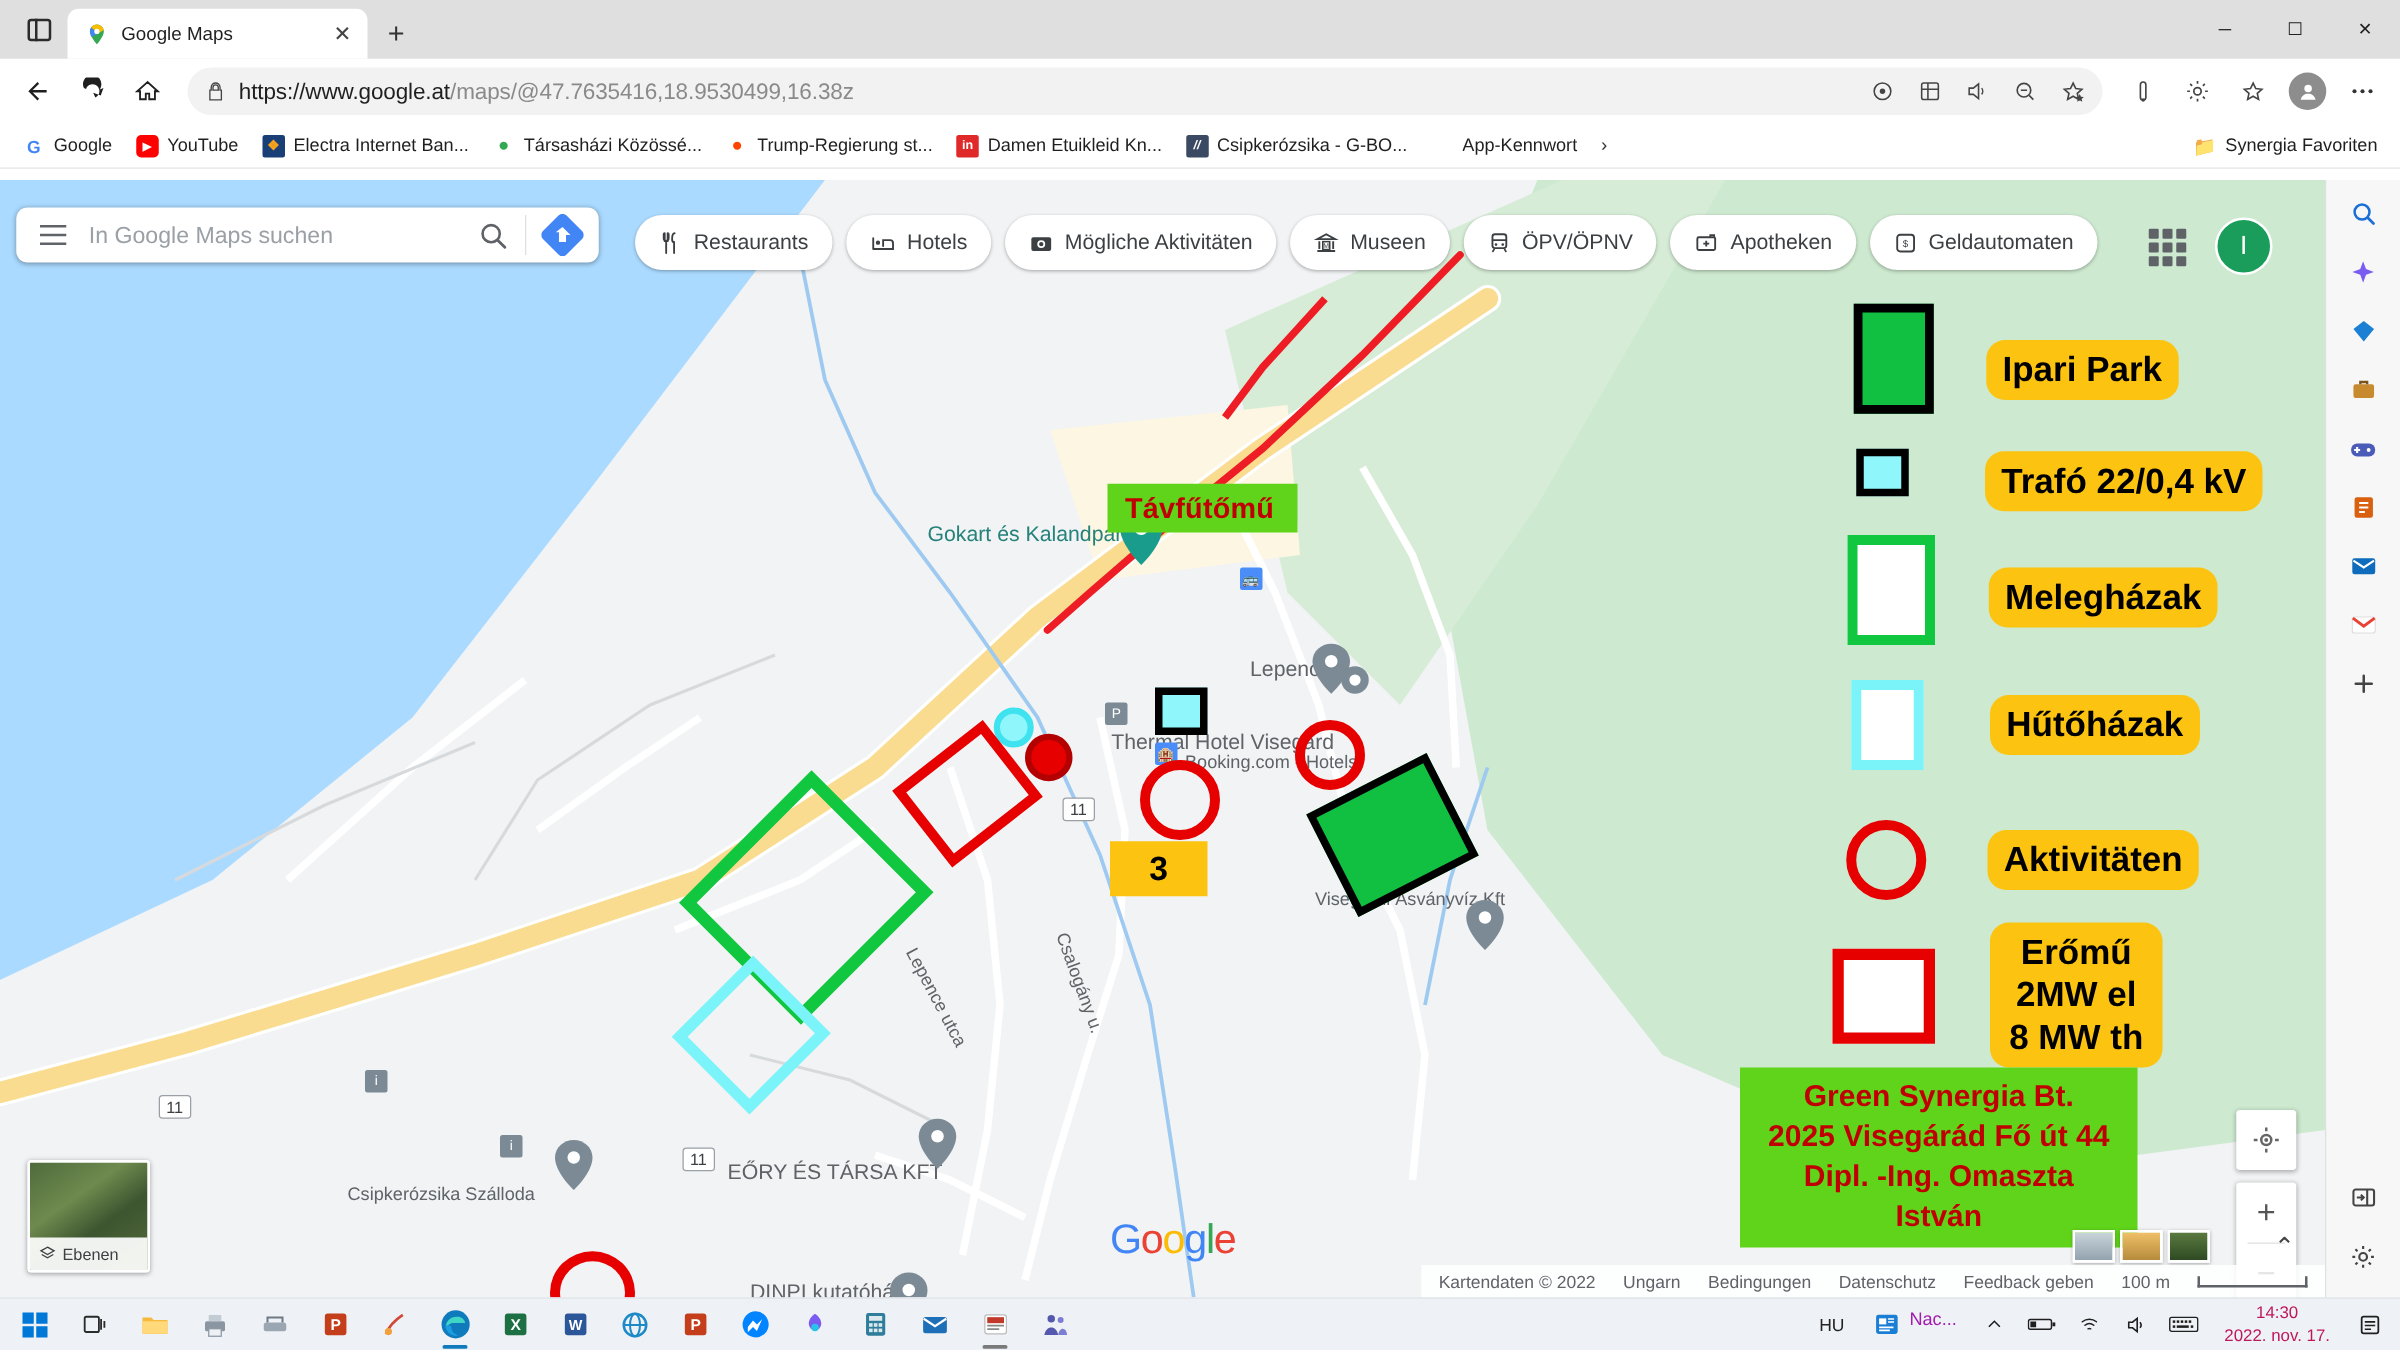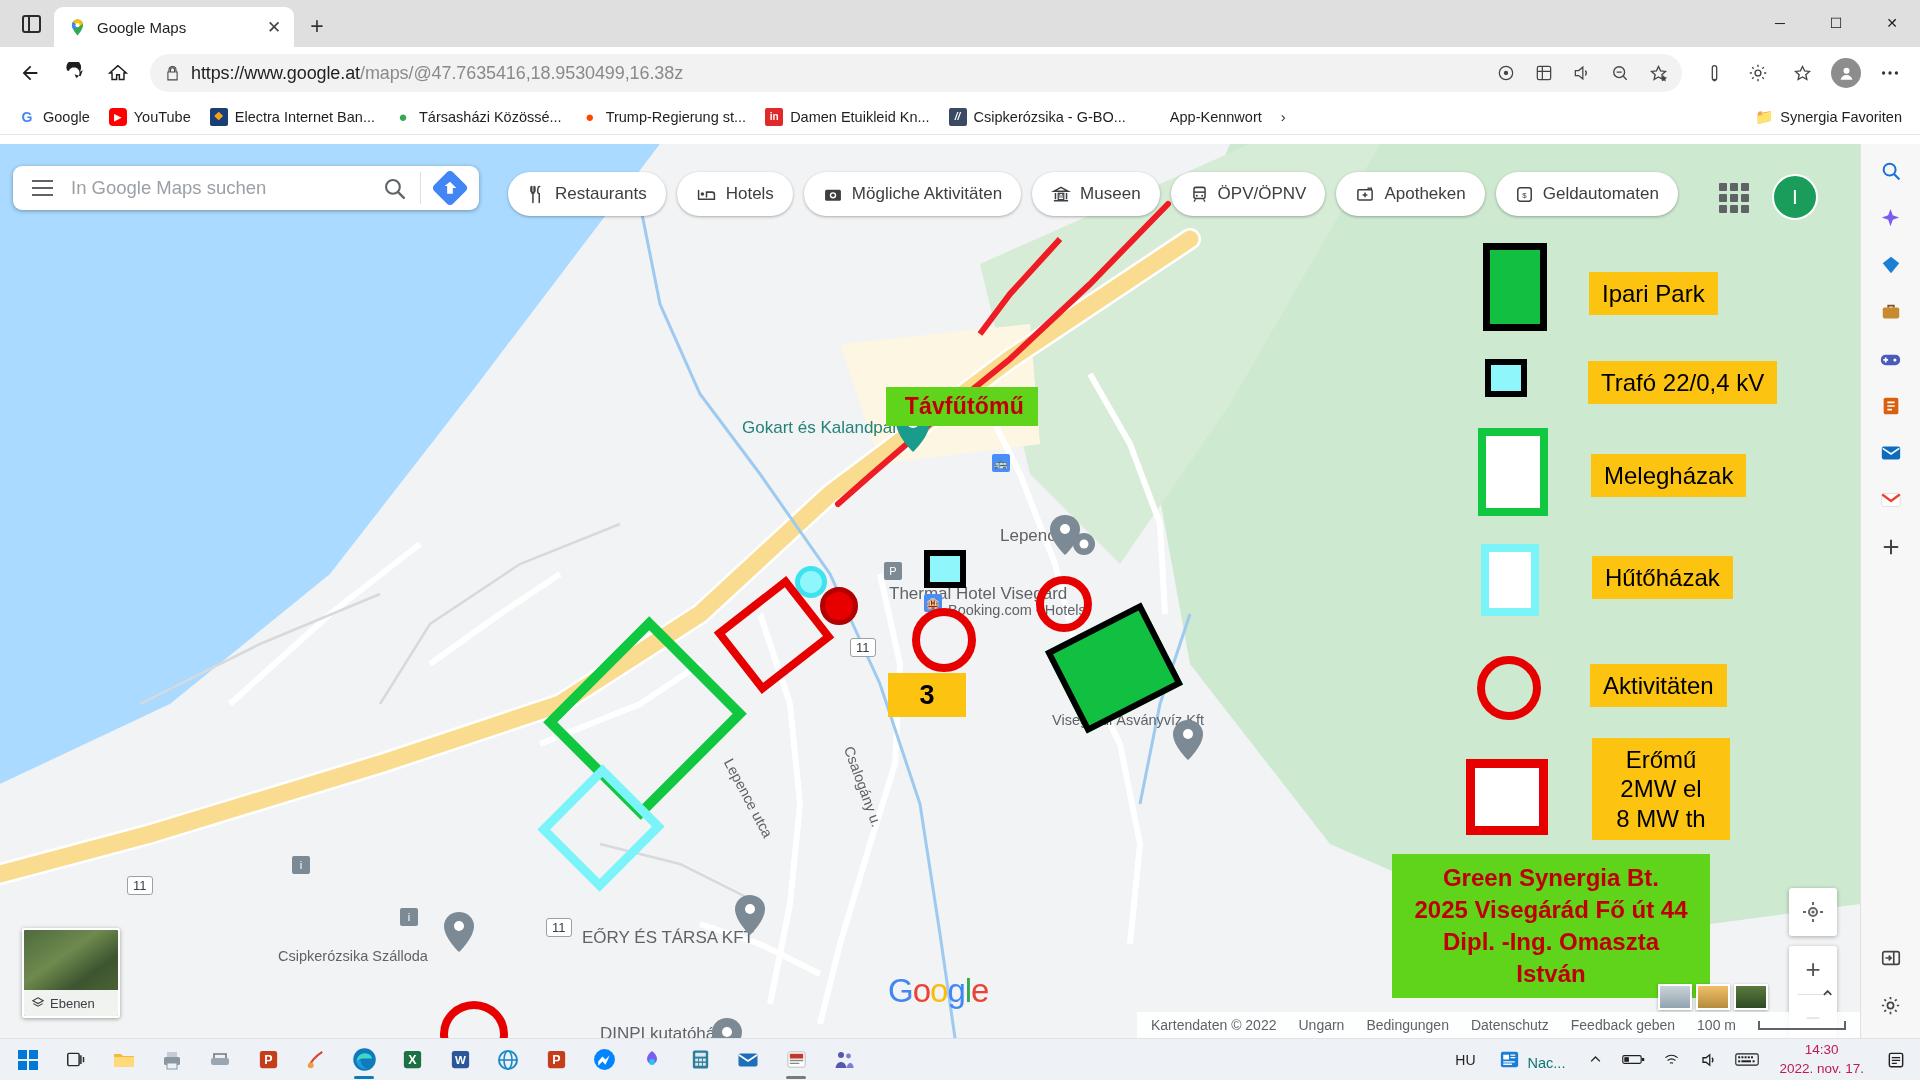--- a/index.html
+++ b/index.html
@@ -129,26 +129,26 @@
   .gm-avatar {
     position: absolute; right: 42px; top: 30px; width: 46px; height: 46px; border-radius: 50%;
     background: #1a9c5b; color: #fff; font-size: 21px; display: flex; align-items: center;
     justify-content: center; border: 2px solid #fff;
   }
 
   
   .ov { position: absolute; }
 
   .lbl-green {
-    background: #5fd41a; color: #c00000; font-weight: bold; text-align: right;
+    background: #5fd41a; color: #c00000; font-weight: bold; text-align: left;
     font-size: 23px; padding: 6px 14px; line-height: 1.18; letter-spacing: .2px;
   }
   .lbl-yellow {
-    background: #fcc411; color: #000; font-weight: normal; text-align: center;
-    font-size: 24px; padding: 7px 13px; line-height: 1.22;
+    background: #fcc411; color: #000; font-weight: bold; text-align: center;
+    font-size: 28px; padding: 7px 13px; line-height: 1.22; border-radius: 15px;
   }
   .num-box {
     background: #fcc411; color: #000; font-weight: bold; text-align: center;
     font-size: 27px; width: 78px; height: 44px; display: flex; align-items: center;
     justify-content: center;
   }
 
   .sq-filled-green { width: 64px; height: 88px; background: #11bf41; border: 7px solid #000; }
   .sq-small-cyan  { width: 42px; height: 38px; background: #8ff7fb; border: 6px solid #000; }
   .sq-open-green  { width: 70px; height: 88px; background: #fff; border: 8px solid #11c73f; }
@@ -236,21 +236,21 @@
   #taskbar {
     position: absolute; left: 0; bottom: 0; width: 1920px; height: 42px; background: #eef1f5;
     display: flex; align-items: center; padding: 0 4px; border-top: 1px solid #dfe3e8;
   }
   .tb-item {
     width: 48px; height: 40px; display: flex; align-items: center; justify-content: center;
     position: relative;
   }
   .tb-right { margin-left: auto; display: flex; align-items: center; gap: 10px; padding-right: 6px; }
   .tb-lang { font-size: 14px; color: #222; padding: 0 6px; }
-  .tb-news { display: flex; align-items: flex-end; gap: 7px; font-size: 14.5px; color: #0f766e; padding: 0 6px; }
+  .tb-news { display: flex; align-items: flex-start; gap: 7px; font-size: 14.5px; color: #a21caf; padding: 0 6px; }
   .tb-clock { font-size: 13.5px; color: #be185d; line-height: 1.35; text-align: center; padding: 0 8px; }
   .tb-sysico { width: 28px; height: 28px; display: flex; align-items: center; justify-content: center;
                font-size: 15px; color: #1f1f1f; }
 </style>
 </head>
 <body>
 
 <div id="browser">
 
   <div class="tabstrip">

